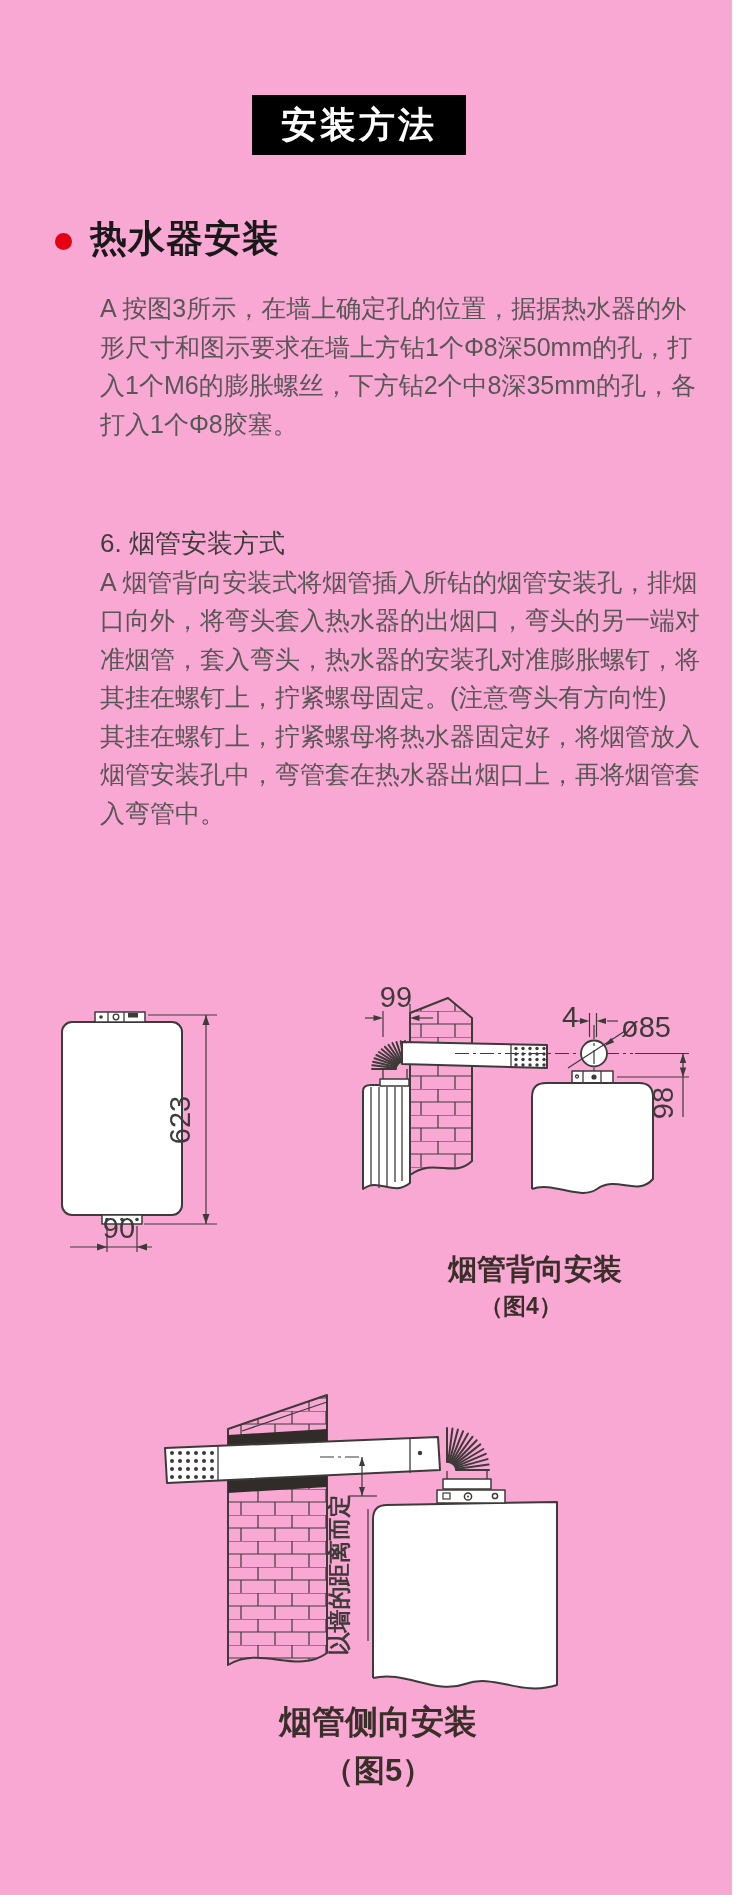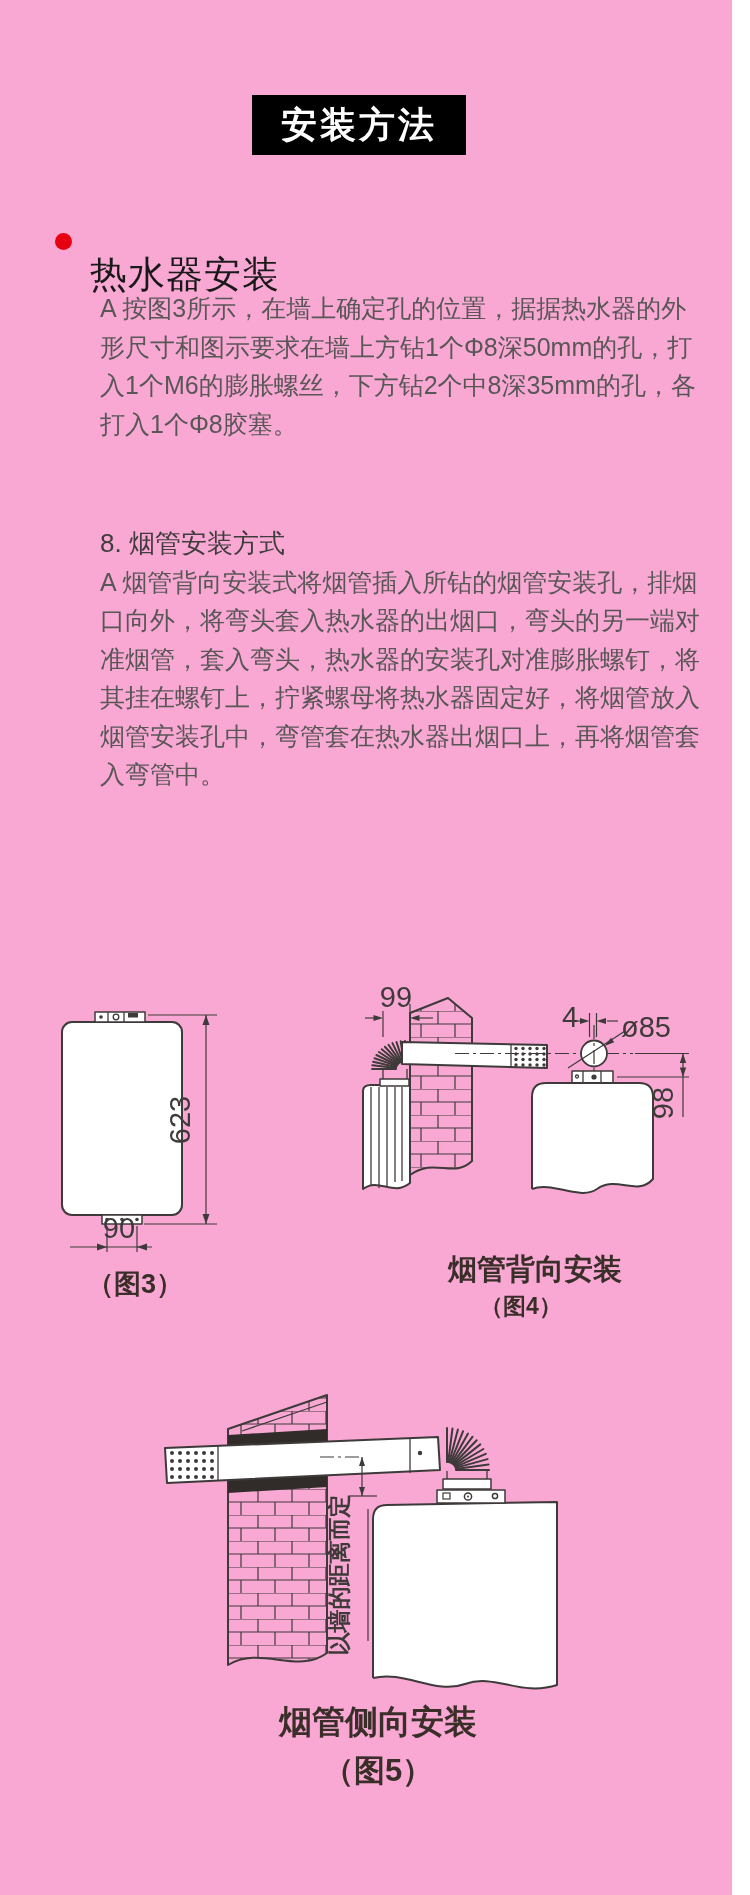--- a/index.html
+++ b/index.html
@@ -4,21 +4,21 @@
 <style>
   html,body{margin:0;padding:0;background:#ffffff;}
   .page{position:relative;width:732px;height:1895px;background:#f9a8d4;overflow:hidden;
         font-family:"Liberation Sans","DejaVu Sans",sans-serif;}
   
   .header-box{position:absolute;left:252px;top:95px;width:214px;height:60px;background:#000000;
               display:flex;align-items:center;justify-content:center;}
   .header-box span{color:#ffffff;font-size:36px;font-weight:bold;letter-spacing:3px;}
   
   .bullet{position:absolute;left:55px;top:233px;width:17px;height:17px;border-radius:50%;background:#e60012;}
-  .section-title{position:absolute;left:90px;top:214px;font-size:37px;font-weight:normal;color:#191919;letter-spacing:1px;margin-top:36px;}
+  .section-title{position:absolute;left:90px;top:214px;font-size:37px;font-weight:bold;color:#191919;letter-spacing:1px;}
   
   .text-block{position:absolute;left:100px;line-height:38.5px;white-space:nowrap;}
   .step-heading{font-size:26px;color:#3f3c3c;}
   .body-line{font-size:25px;color:#595656;}
   
   .fig-caption{position:absolute;text-align:center;font-weight:bold;color:#3a2e28;}
   
   svg{position:absolute;}
   .ln{stroke:#3e3a39;stroke-width:2;fill:none;stroke-linejoin:round;stroke-linecap:round;}
   .lnw{stroke:#3e3a39;stroke-width:2;fill:#ffffff;stroke-linejoin:round;}
@@ -42,24 +42,25 @@
   <div class="section-title">热水器安装</div>
 
   <div class="text-block" style="top:289px;">
     <div class="body-line">A 按图3所示，在墙上确定孔的位置，据据热水器的外</div>
     <div class="body-line">形尺寸和图示要求在墙上方钻1个Φ8深50mm的孔，打</div>
     <div class="body-line">入1个M6的膨胀螺丝，下方钻2个中8深35mm的孔，各</div>
     <div class="body-line">打入1个Φ8胶塞。</div>
   </div>
 
   <div class="text-block" style="top:524px;">
-    <div class="step-heading">8. 烟管安装方式</div>
+    <div class="step-heading">6. 烟管安装方式</div>
     <div class="body-line">A 烟管背向安装式将烟管插入所钻的烟管安装孔，排烟</div>
     <div class="body-line">口向外，将弯头套入热水器的出烟口，弯头的另一端对</div>
     <div class="body-line">准烟管，套入弯头，热水器的安装孔对准膨胀螺钉，将</div>
+    <div class="body-line">其挂在螺钉上，拧紧螺母固定。(注意弯头有方向性)</div>
     <div class="body-line">其挂在螺钉上，拧紧螺母将热水器固定好，将烟管放入</div>
     <div class="body-line">烟管安装孔中，弯管套在热水器出烟口上，再将烟管套</div>
     <div class="body-line">入弯管中。</div>
   </div>
 
   <svg style="left:40px;top:1000px;" width="190" height="265" viewBox="0 0 190 265">
     <g>
       <rect class="lnw" x="22" y="22" width="120" height="193" rx="10"></rect>
 
       <rect class="lnw" x="55" y="12" width="50" height="10" style="stroke-width:1.5"></rect>
@@ -84,21 +85,20 @@
     </g>
     <g>
       <line class="dimln" x1="67" y1="226" x2="67" y2="252"></line>
       <line class="dimln" x1="97" y1="226" x2="97" y2="252"></line>
       <line class="dimln" x1="30" y1="247" x2="112" y2="247"></line>
       <polygon class="dark" points="67,247 57,243.5 57,250.5"></polygon>
       <polygon class="dark" points="97,247 107,243.5 107,250.5"></polygon>
       <text class="dim" x="79" y="238" text-anchor="middle">90</text>
     </g>
   </svg>
-  <div class="fig-caption" style="left:40px;top:1266px;width:190px;font-size:27px;">（图3）</div>
 
   <svg style="left:285px;top:985px;" width="460" height="235" viewBox="0 0 460 235">
     <defs>
       <pattern id="brickA" width="34" height="26" patternUnits="userSpaceOnUse">
         <path d="M0 0H34 M0 13H34 M17 0V13 M0 13V26 M34 13V26" stroke="#3e3a39" stroke-width="1.2" fill="none"></path>
       </pattern>
     </defs>
     <g>
       <path d="M125 28 L163 13 L187 33 L187 176 C168 194 150 172 125 190 Z" fill="url(#brickA)" stroke="#3e3a39" stroke-width="2" stroke-linejoin="round"></path>
     </g>

